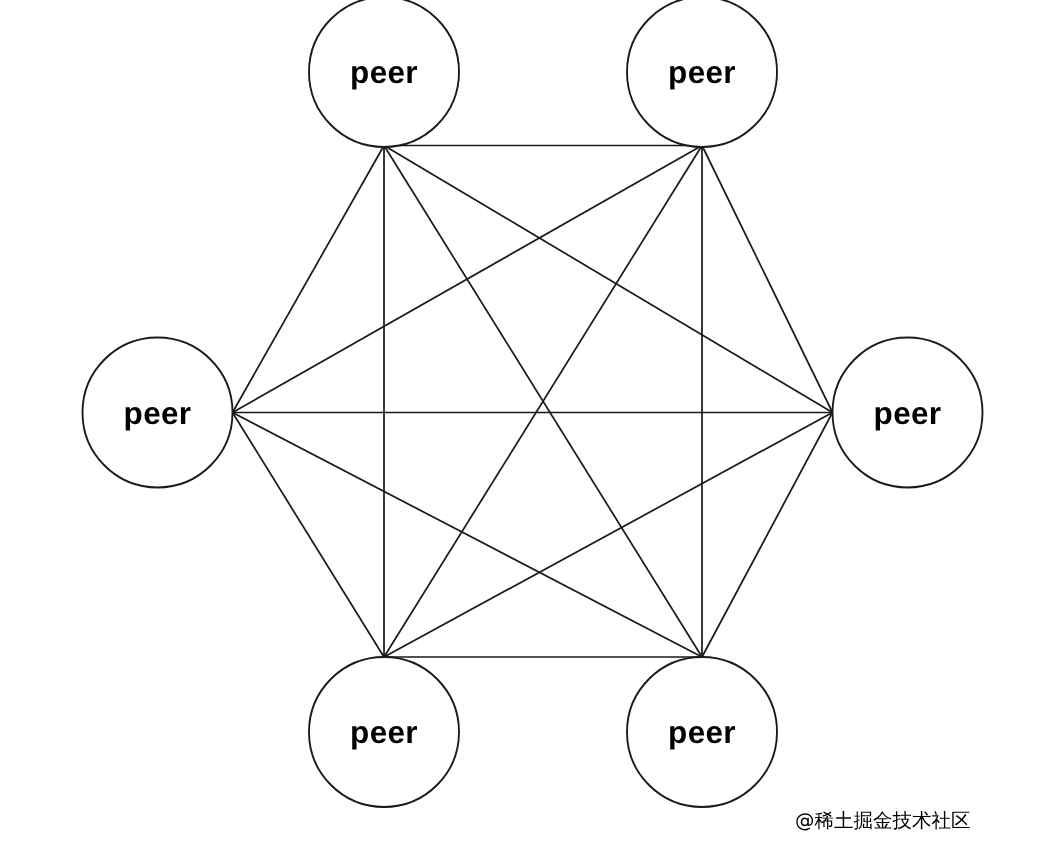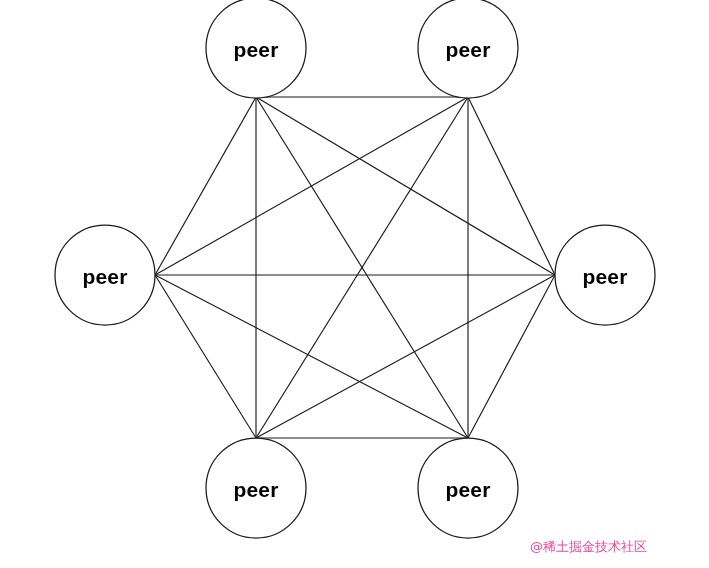--- a/index.html
+++ b/index.html
@@ -45,21 +45,21 @@
     text-anchor: middle;
     dominant-baseline: central;
     letter-spacing: 0.2px;
   }
   .watermark {
     position: absolute;
     right: 12px;
     bottom: 12px;
     font-family: "DejaVu Sans", "Liberation Sans", sans-serif;
     font-size: 13px;
-    color: #ec4899;
+    color: #000000;
     white-space: nowrap;
     user-select: none;
   }
 </style>
 </head>
 <body>
 
 <div id="canvas">
 
   <svg id="mesh-svg" viewBox="0 0 709 568">

